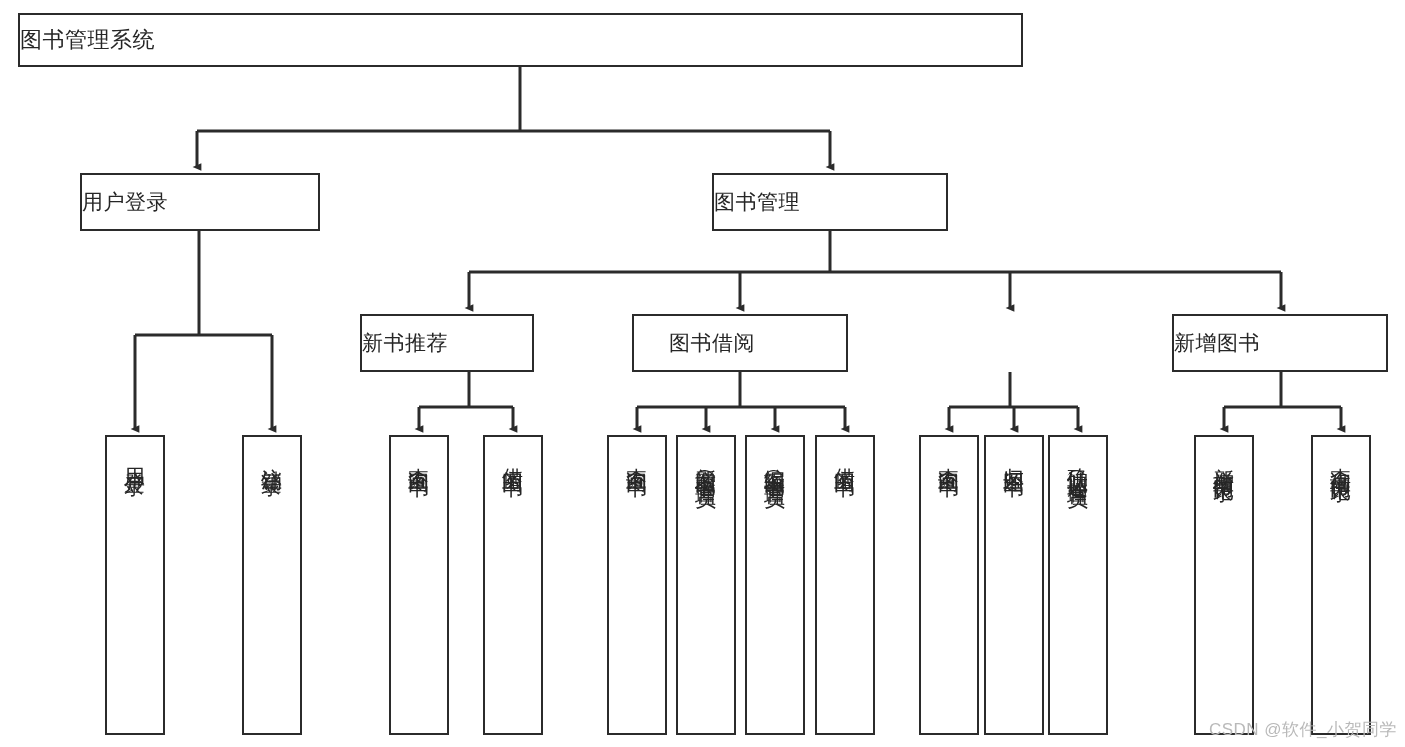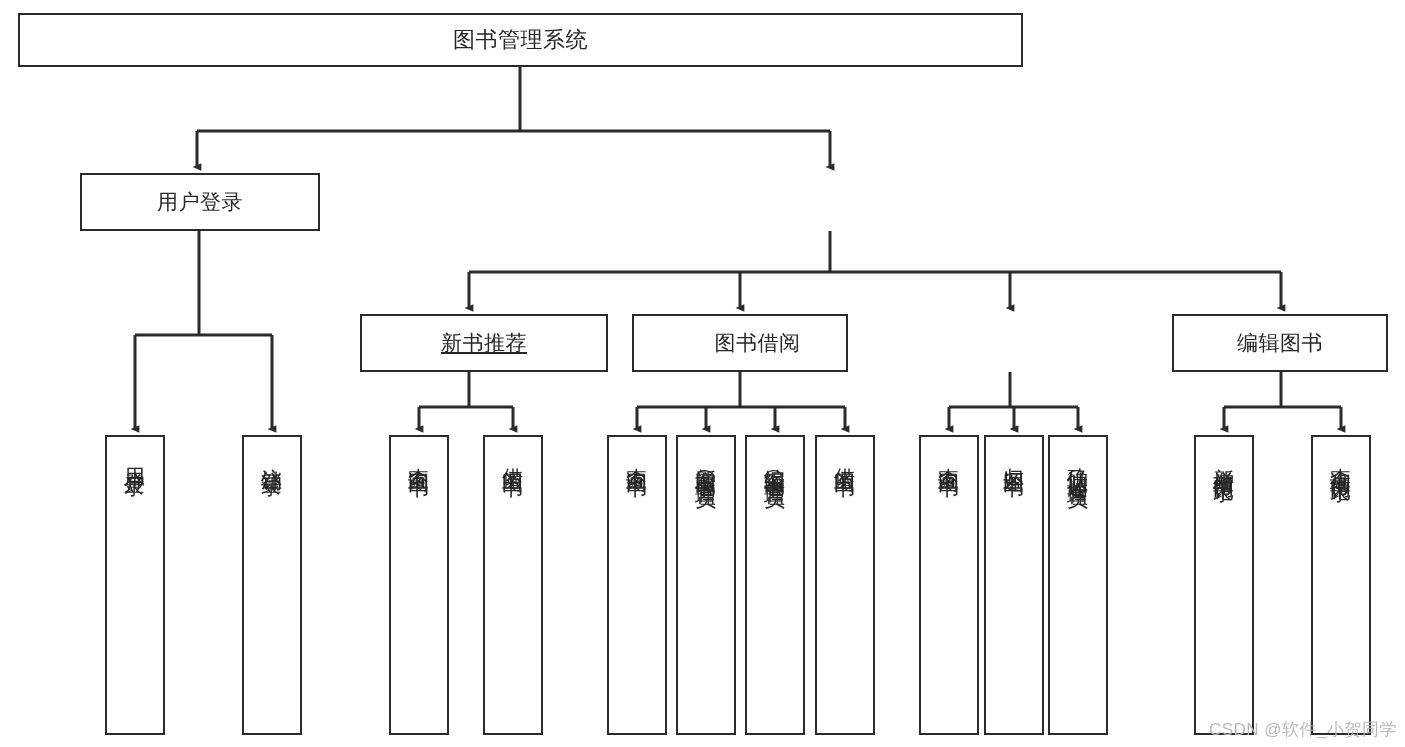--- a/index.html
+++ b/index.html
@@ -25,21 +25,21 @@
     height: 747px;
     pointer-events: none;
   }
   .node {
     position: absolute;
     box-sizing: border-box;
     border: 2px solid #2b2b2b;
     background: #ffffff;
     display: flex;
     align-items: center;
-    justify-content: center;
+    justify-content: flex-start;
     color: #262626;
   }
   .node .label {
     text-align: center;
     line-height: 1.18;
     white-space: nowrap;
   }
   
   .node.horiz .label {
     font-size: 21px;
@@ -131,32 +131,35 @@
   </svg>
 
   <div class="node root horiz" style="left:18px; top:13px; width:1005px; height:54px;">
     <span class="label">图书管理系统</span>
   </div>
 
   <div class="node horiz" style="left:80px; top:173px; width:240px; height:58px;">
     <span class="label">用户登录</span>
   </div>
 
-
-  <div class="node horiz" style="left:360px; top:314px; width:248px; height:58px;text-decoration:underline;">
+  <div class="node horiz" style="left:712px; top:173px; width:236px; height:58px;">
+    <span class="label">图书管理</span>
+  </div>
+
+  <div class="node horiz" style="left:360px; top:314px; width:174px; height:58px;">
     <span class="label">新书推荐</span>
   </div>
 
   <div class="node horiz" style="left:632px; top:314px; width:216px; height:58px;padding-left:35px;">
     <span class="label">图书借阅</span>
   </div>
 
 
   <div class="node horiz" style="left:1172px; top:314px; width:216px; height:58px;">
-    <span class="label">编辑图书</span>
+    <span class="label">新增图书</span>
   </div>
 
   <div class="node vert" style="left:105px; top:435px; width:60px; height:300px;">
     <span class="label">用户登录</span>
   </div>
 
   <div class="node vert" style="left:242px; top:435px; width:60px; height:300px;">
     <span class="label">注销登录</span>
   </div>
 

